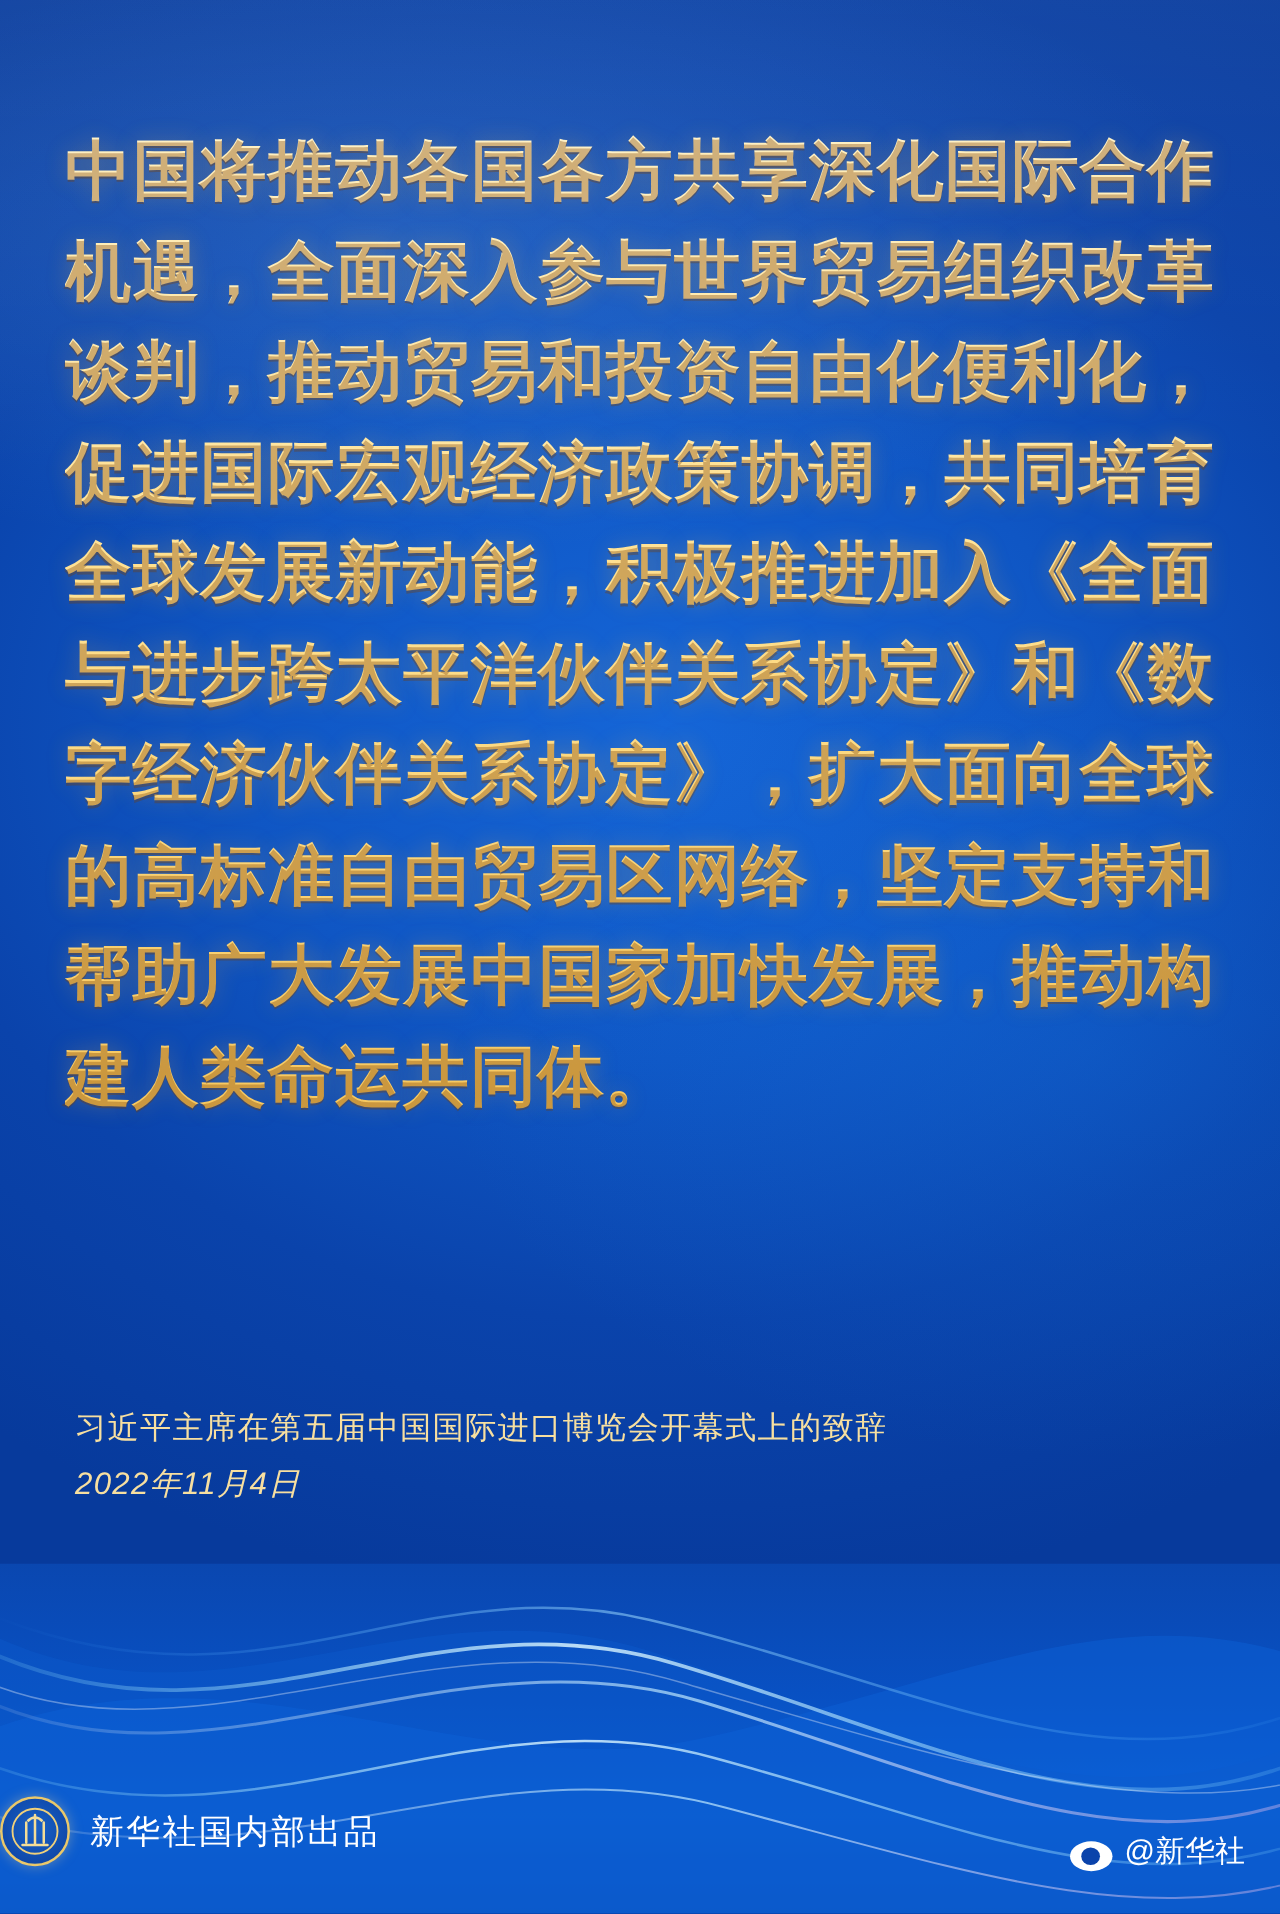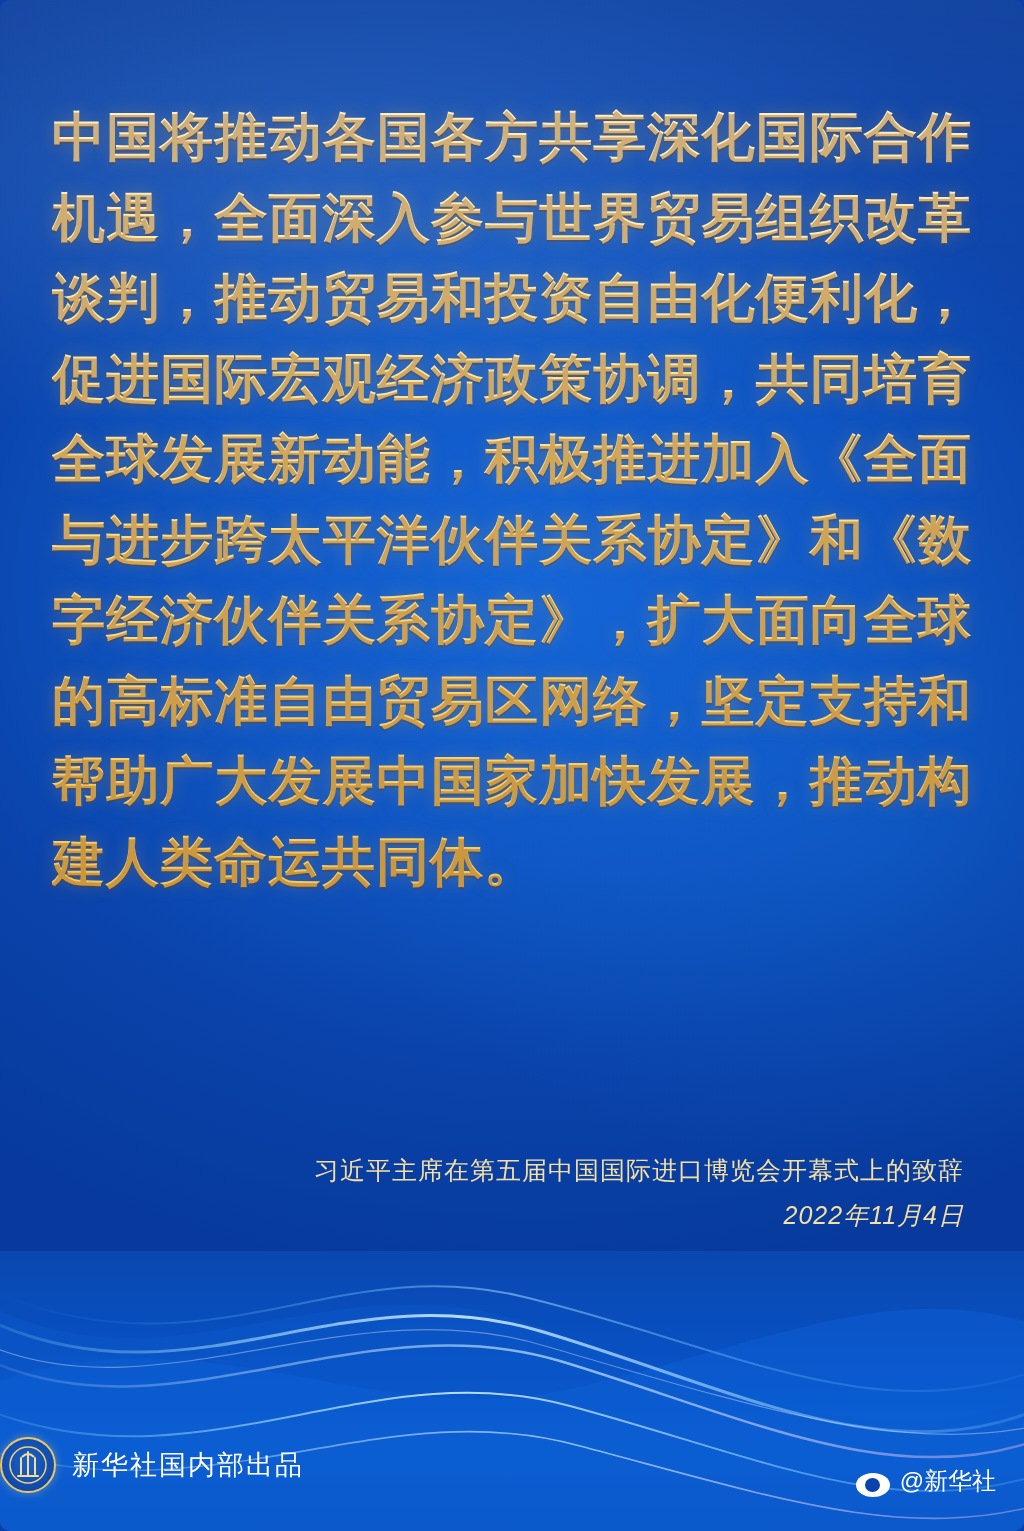--- a/index.html
+++ b/index.html
@@ -8,21 +8,20 @@
     background: #0a3fa8;
   }
   #poster {
     position: relative;
     width: 1024px;
     height: 1531px;
     overflow: hidden;
     background:
       radial-gradient(ellipse 900px 700px at 52% 38%, #1566d8 0%, #0f56c4 38%, #0a43ab 68%, #073a9c 100%);
     font-family: "Liberation Sans", "DejaVu Sans", sans-serif;
-    border-radius: 10px;
   }
   
   .sheen {
     position: absolute;
     inset: 0;
     background:
       radial-gradient(ellipse 1100px 420px at 30% 12%, rgba(120,190,255,0.18), rgba(0,0,0,0) 62%),
       radial-gradient(ellipse 800px 500px at 85% 55%, rgba(20,120,230,0.25), rgba(0,0,0,0) 65%),
       linear-gradient(180deg, rgba(255,255,255,0.05) 0%, rgba(0,0,0,0) 25%);
     pointer-events: none;
@@ -47,27 +46,26 @@
     -webkit-background-clip: text;
     background-clip: text;
     color: transparent;
     -webkit-text-fill-color: transparent;
   }
   .attribution {
     position: absolute;
     left: 60px;
     right: 60px;
     top: 1120px;
-    text-align: right;
+    text-align: left;
     color: #f7dfa0;
     font-size: 25px;
     line-height: 1.8;
     letter-spacing: 1px;
     font-family: "Liberation Sans", "DejaVu Sans", sans-serif;
-    margin-top: 28px;
   }
   .attribution .date {
     display: block;
     font-style: italic;
   }
   
   .wave-band {
     position: absolute;
     left: 0;
     right: 0;

